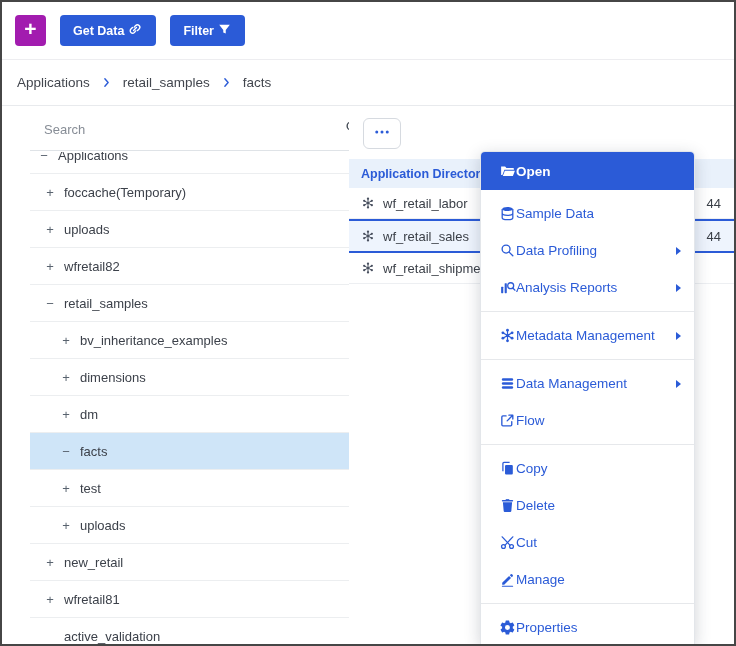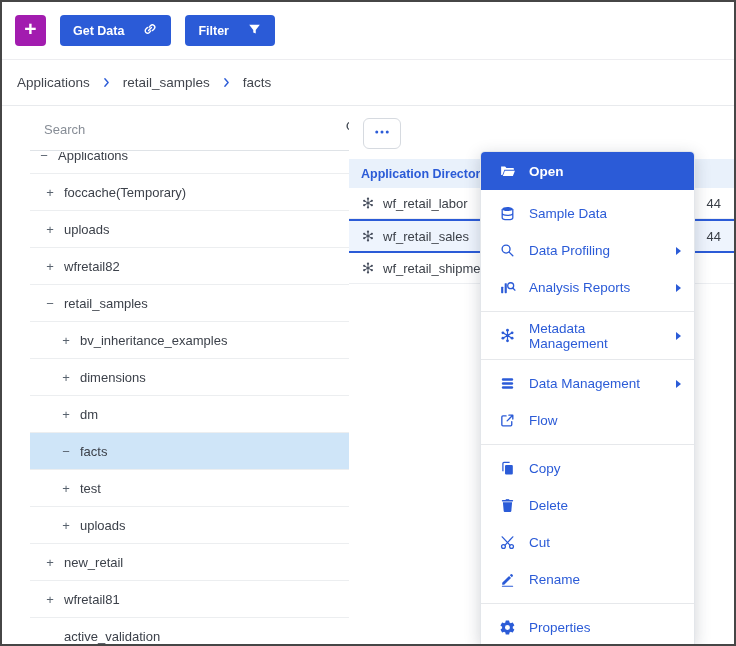--- a/index.html
+++ b/index.html
@@ -7,21 +7,21 @@
     --purple:#a21caf;
     --border:#e5e8eb;
     --text:#3c414a;
   }
   *{margin:0;padding:0;box-sizing:border-box;}
   body{background:#888;font-family:"Liberation Sans",sans-serif;}
   .app{width:736px;height:646px;border:2px solid #464646;background:#fff;position:relative;overflow:hidden;font-family:"Liberation Sans",sans-serif;}
   .ic{display:block;}
   
   .toolbar{height:58px;display:flex;align-items:center;gap:14px;padding-left:13px;border-bottom:1px solid #ededf0;}
-  .btn{height:31px;background:var(--blue);color:#fff;border:none;border-radius:4px;font-weight:bold;font-size:12.5px;display:inline-flex;align-items:center;gap:18px;padding:0 13px;font-family:inherit;cursor:pointer;}
+  .btn{height:31px;background:var(--blue);color:#fff;border:none;border-radius:4px;font-weight:bold;font-size:12.5px;display:inline-flex;align-items:center;gap:3px;padding:0 13px;font-family:inherit;cursor:pointer;}
   .btn-add{width:31px;height:31px;background:var(--purple);color:#fff;border:none;border-radius:4px;font-size:21px;font-weight:bold;display:flex;align-items:center;justify-content:center;cursor:pointer;padding:0 0 3px 0;}
   
   .crumbs{height:46px;display:flex;align-items:center;gap:10px;padding-left:15px;border-bottom:1px solid #e8eaed;font-size:13.5px;color:#42464e;}
   .crumb{cursor:pointer;}
   .crumb-sep{color:var(--blue);display:flex;}
   
   .sidebar{position:absolute;left:0;top:106px;bottom:0;width:346px;border-right:1px solid var(--border);background:#fff;margin-left:28px;}
   .search-row{height:43px;border-bottom:1px solid #dfe3e7;display:flex;align-items:center;padding:0 14px;gap:8px;}
   .search-input{border:none;outline:none;flex:1;font-size:13px;color:#333;font-family:inherit;}
   .search-input::placeholder{color:#878d96;}
@@ -41,21 +41,21 @@
   .content{position:absolute;left:347px;top:106px;right:0;bottom:0;background:#fff;}
   .more-btn{position:absolute;left:14px;top:10px;width:38px;height:31px;border:1px solid #d6dae0;border-radius:6px;background:#fff;display:flex;align-items:center;justify-content:center;color:var(--blue);cursor:pointer;}
   .table{position:absolute;left:0;right:0;top:51px;}
   .thead{height:29px;background:#e9f1fb;display:flex;align-items:center;padding-left:12px;color:var(--blue);font-size:12.5px;font-weight:bold;}
   .trow{height:31px;display:flex;align-items:center;gap:8px;padding-left:12px;font-size:13px;color:#3a3f47;border-bottom:1px solid #edeff2;position:relative;cursor:pointer;}
   .trow .ric{color:#4a5160;flex:none;display:flex;}
   .trow .meta{position:absolute;right:13px;text-align:right;}
   .trow.selected{background:#eef4fd;border-top:2px solid var(--blue);border-bottom:2px solid var(--blue);height:34px;}
   
   .menu{position:absolute;left:478px;top:149px;width:215px;bottom:0;background:#fff;border:1px solid #e3e6ea;border-bottom:none;border-radius:5px 5px 0 0;box-shadow:0 4px 16px rgba(40,50,70,.22);overflow:hidden;}
-  .menu-item{height:37px;display:flex;align-items:center;gap:13px;padding:0 13px 0 18px;color:var(--blue);font-size:13.5px;cursor:pointer;}
+  .menu-item{height:37px;display:flex;align-items:center;padding:0 13px 0 18px;color:var(--blue);font-size:13.5px;cursor:pointer;}
   .menu-item .mi-icon{width:17px;height:17px;flex:none;display:flex;}
   .mi-caret{margin-left:auto;width:0;height:0;border-left:5.5px solid var(--blue);border-top:4.5px solid transparent;border-bottom:4.5px solid transparent;}
   .menu-item.open{height:38px;background:var(--blue);color:#fff;font-weight:bold;}
   .menu-group{padding:5px 0;}
   .menu-divider{height:1px;background:#e6e8eb;}
 </style>
 </head>
 <body>
 
 <svg width="0" height="0" style="position:absolute">
@@ -357,21 +357,21 @@
         <span>Cut</span>
       </div>
       <div class="menu-item">
         <span class="mi-icon">
             <svg width="17" height="17" viewBox="0 0 24 24">
               <path fill="currentColor" d="M4.5 16.7V19.5h2.8L17 9.8 14.2 7z"></path>
               <path fill="currentColor" d="M15.3 5.9l2.8 2.8 1.3-1.3a1.3 1.3 0 0 0 0-1.8l-1-1a1.3 1.3 0 0 0-1.8 0z"></path>
               <rect x="4" y="20.8" width="16" height="1.6" rx="0.8" fill="currentColor"></rect>
             </svg>
           </span>
-        <span>Rename</span>
+        <span>Manage</span>
       </div>
     </div>
     <div class="menu-divider"></div>
     <div class="menu-group">
       <div class="menu-item">
         <span class="mi-icon">
             <svg width="17" height="17" viewBox="0 0 24 24">
               <use href="#i-gear"></use>
             </svg>
           </span>

